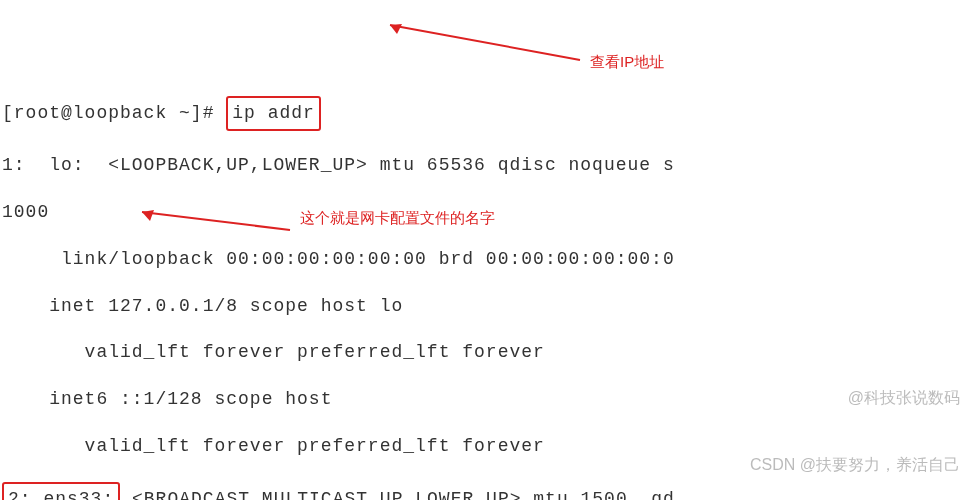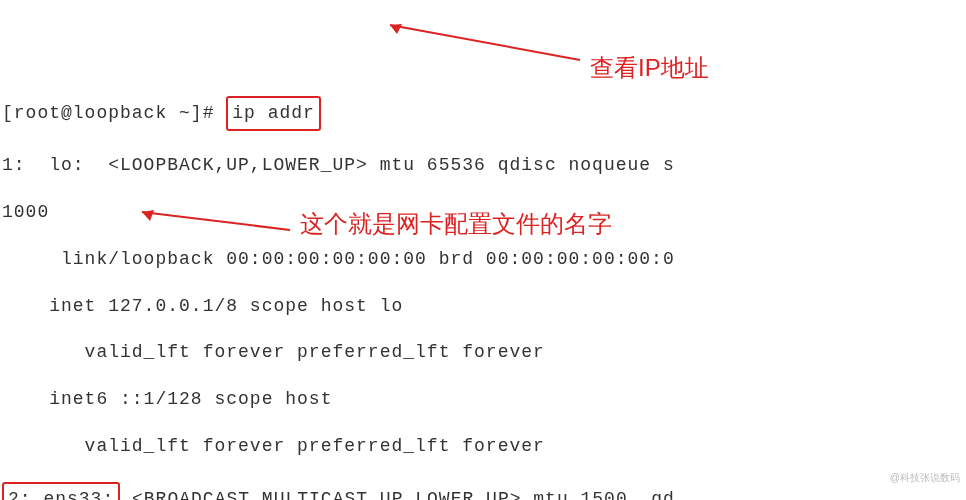--- a/index.html
+++ b/index.html
@@ -23,42 +23,42 @@
   .box {
     border: 2px solid #d22;
     border-radius: 3px;
     padding: 4px 4px;
     display: inline-block;
   }
   .anno {
     position: absolute;
     color: #d22;
     font-family: "Microsoft YaHei", Arial, sans-serif;
-    font-size: 24px;
+    font-size: 15px;
     letter-spacing: 0;
   }
   .arrow {
     position: absolute;
     pointer-events: none;
   }
   .arrow line, .arrow path {
     stroke: #d22;
     stroke-width: 2;
     fill: none;
   }
   .arrow polygon {
     fill: #d22;
   }
   .watermark {
     position: absolute;
     right: 10px;
     bottom: 5px;
     color: rgba(120,120,120,0.5);
     font-family: Arial, sans-serif;
-    font-size: 10px;
+    font-size: 16px;
     letter-spacing: 0;
     text-align: right;
     line-height: 1.4;
   }
 </style>
 </head>
 <body>
 
 
 
@@ -92,16 +92,17 @@
 
 
 <div class="anno" style="left:300px; top:208px;">这个就是网卡配置文件的名字</div>
 <svg class="arrow" style="left:130px; top:200px; width:170px; height:40px;">
   <line x1="12" y1="12" x2="160" y2="30"></line>
   <polygon points="12,12 24,10 20,21"></polygon>
 </svg>
 
 <div class="watermark">
   <div>@科技张说数码</div>
+  <div>CSDN @扶要努力，养活自己</div>
 </div>
 
 
 
 
 </body></html>

